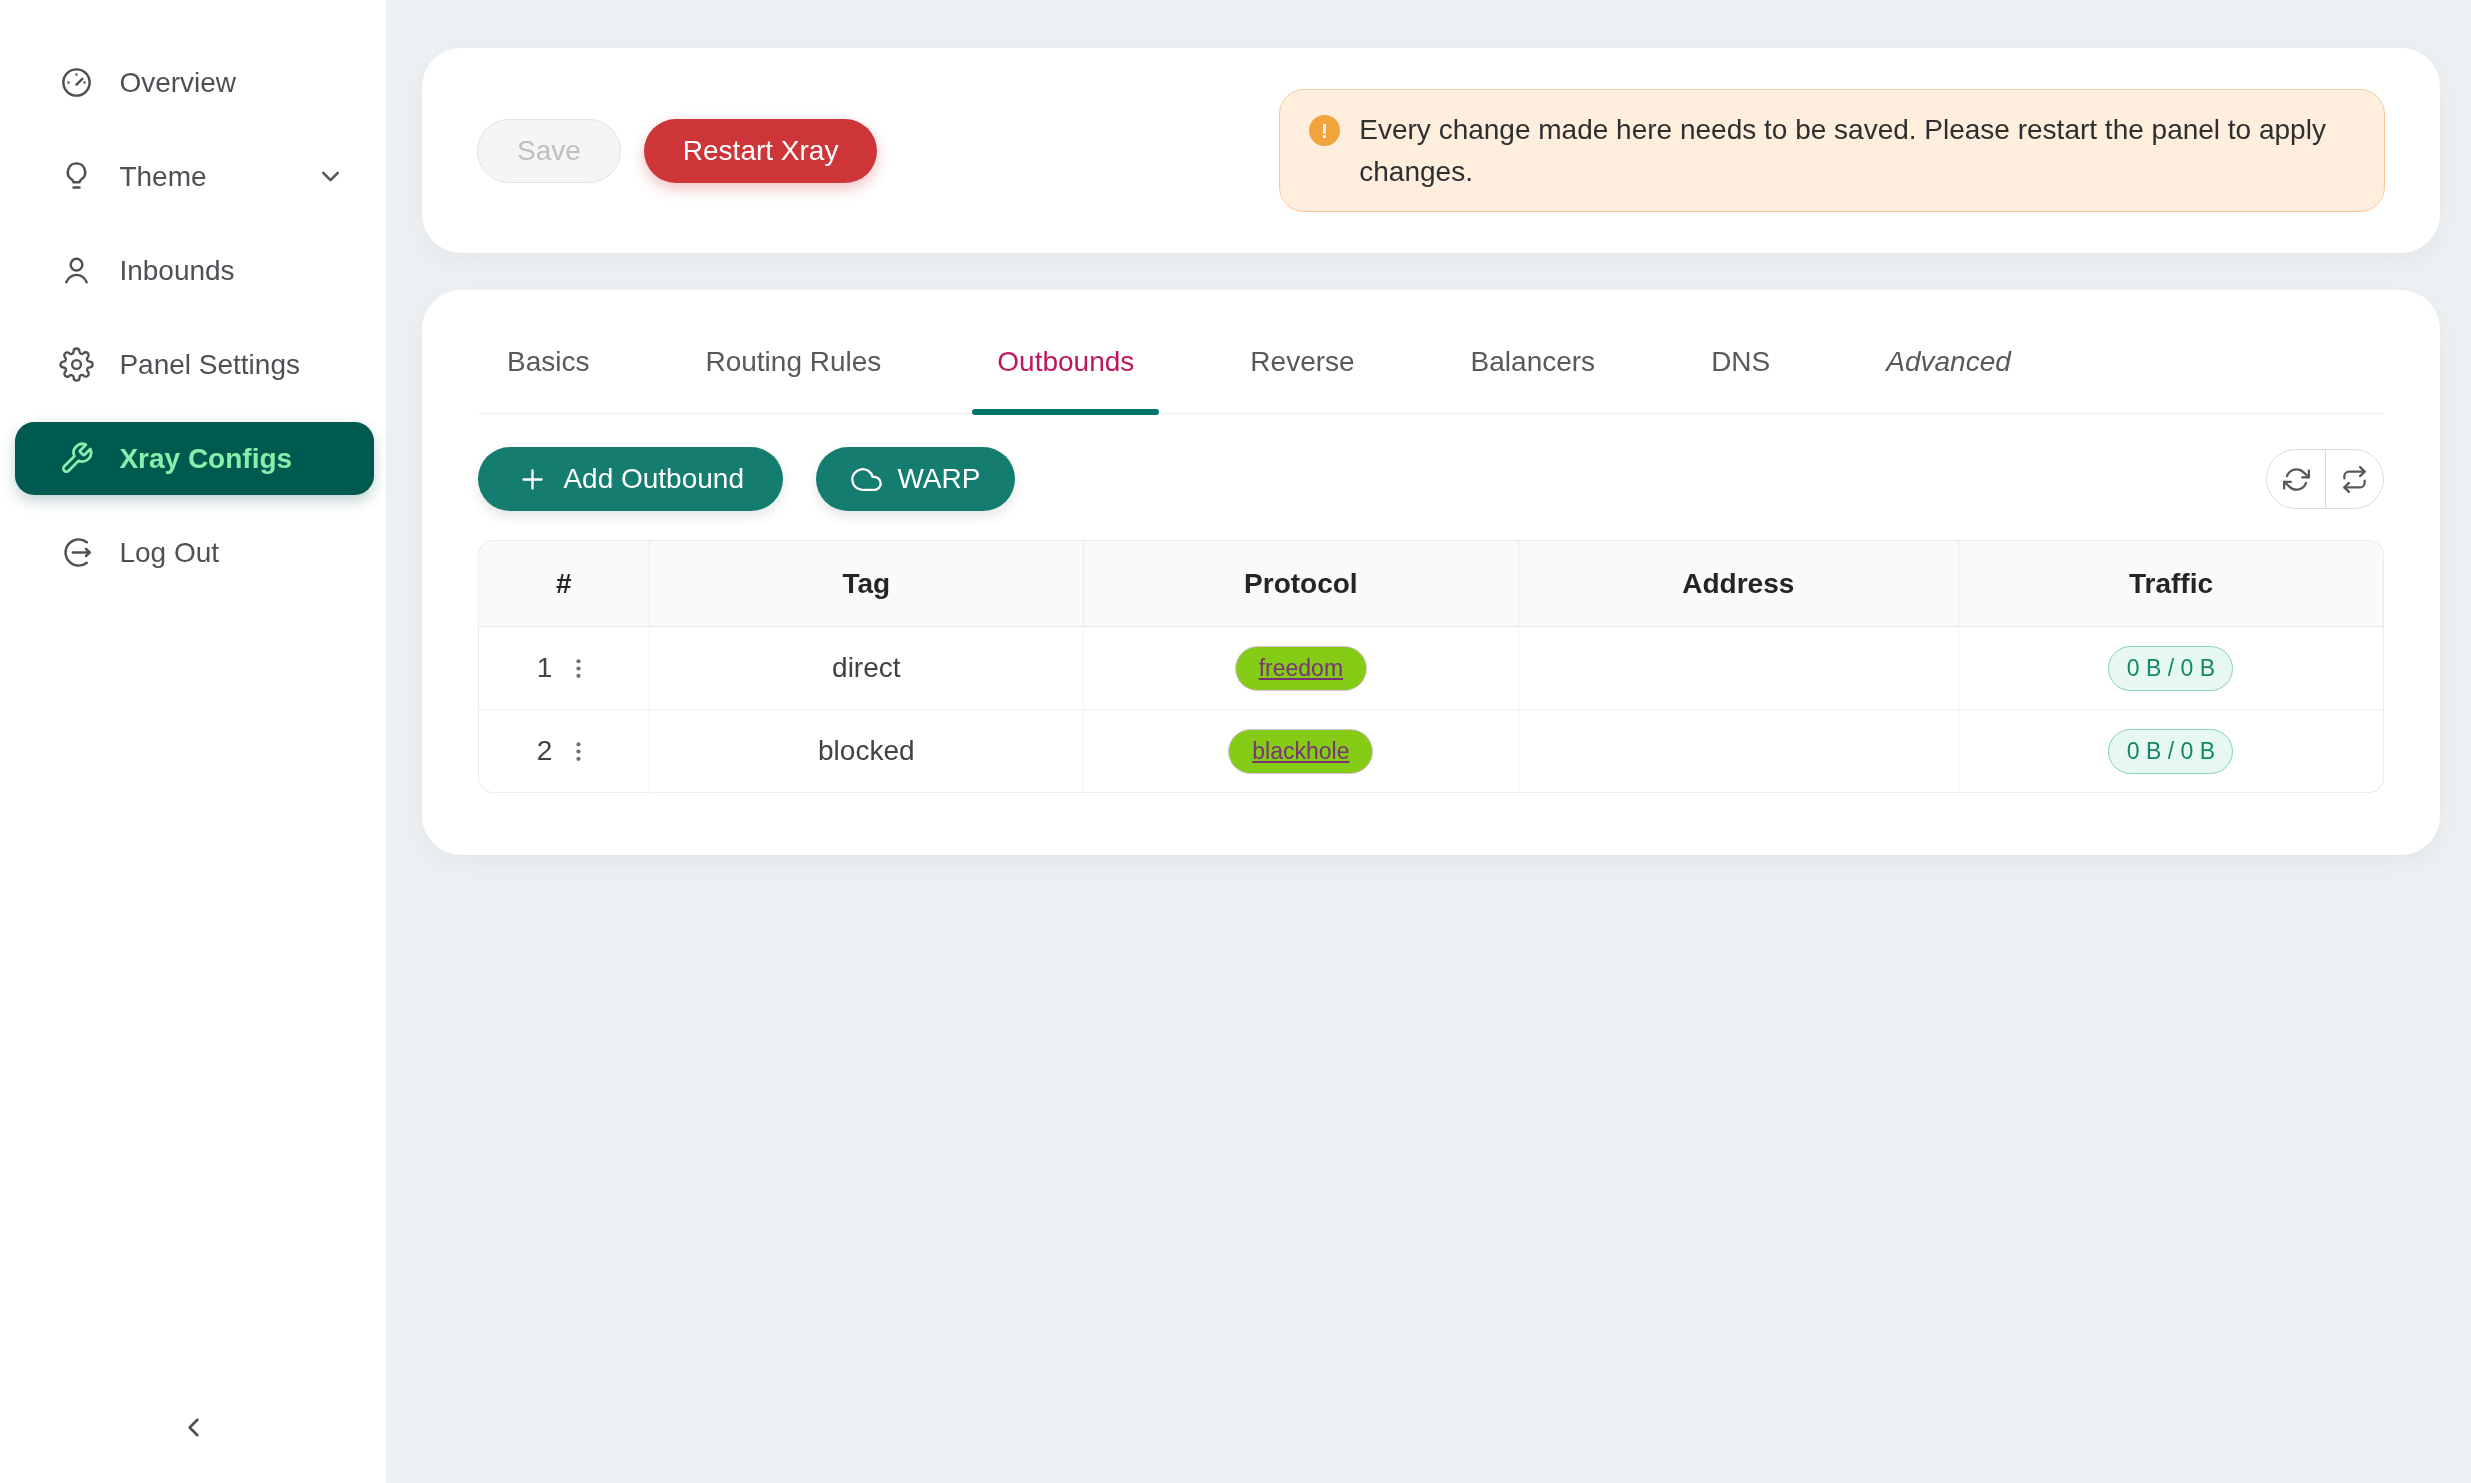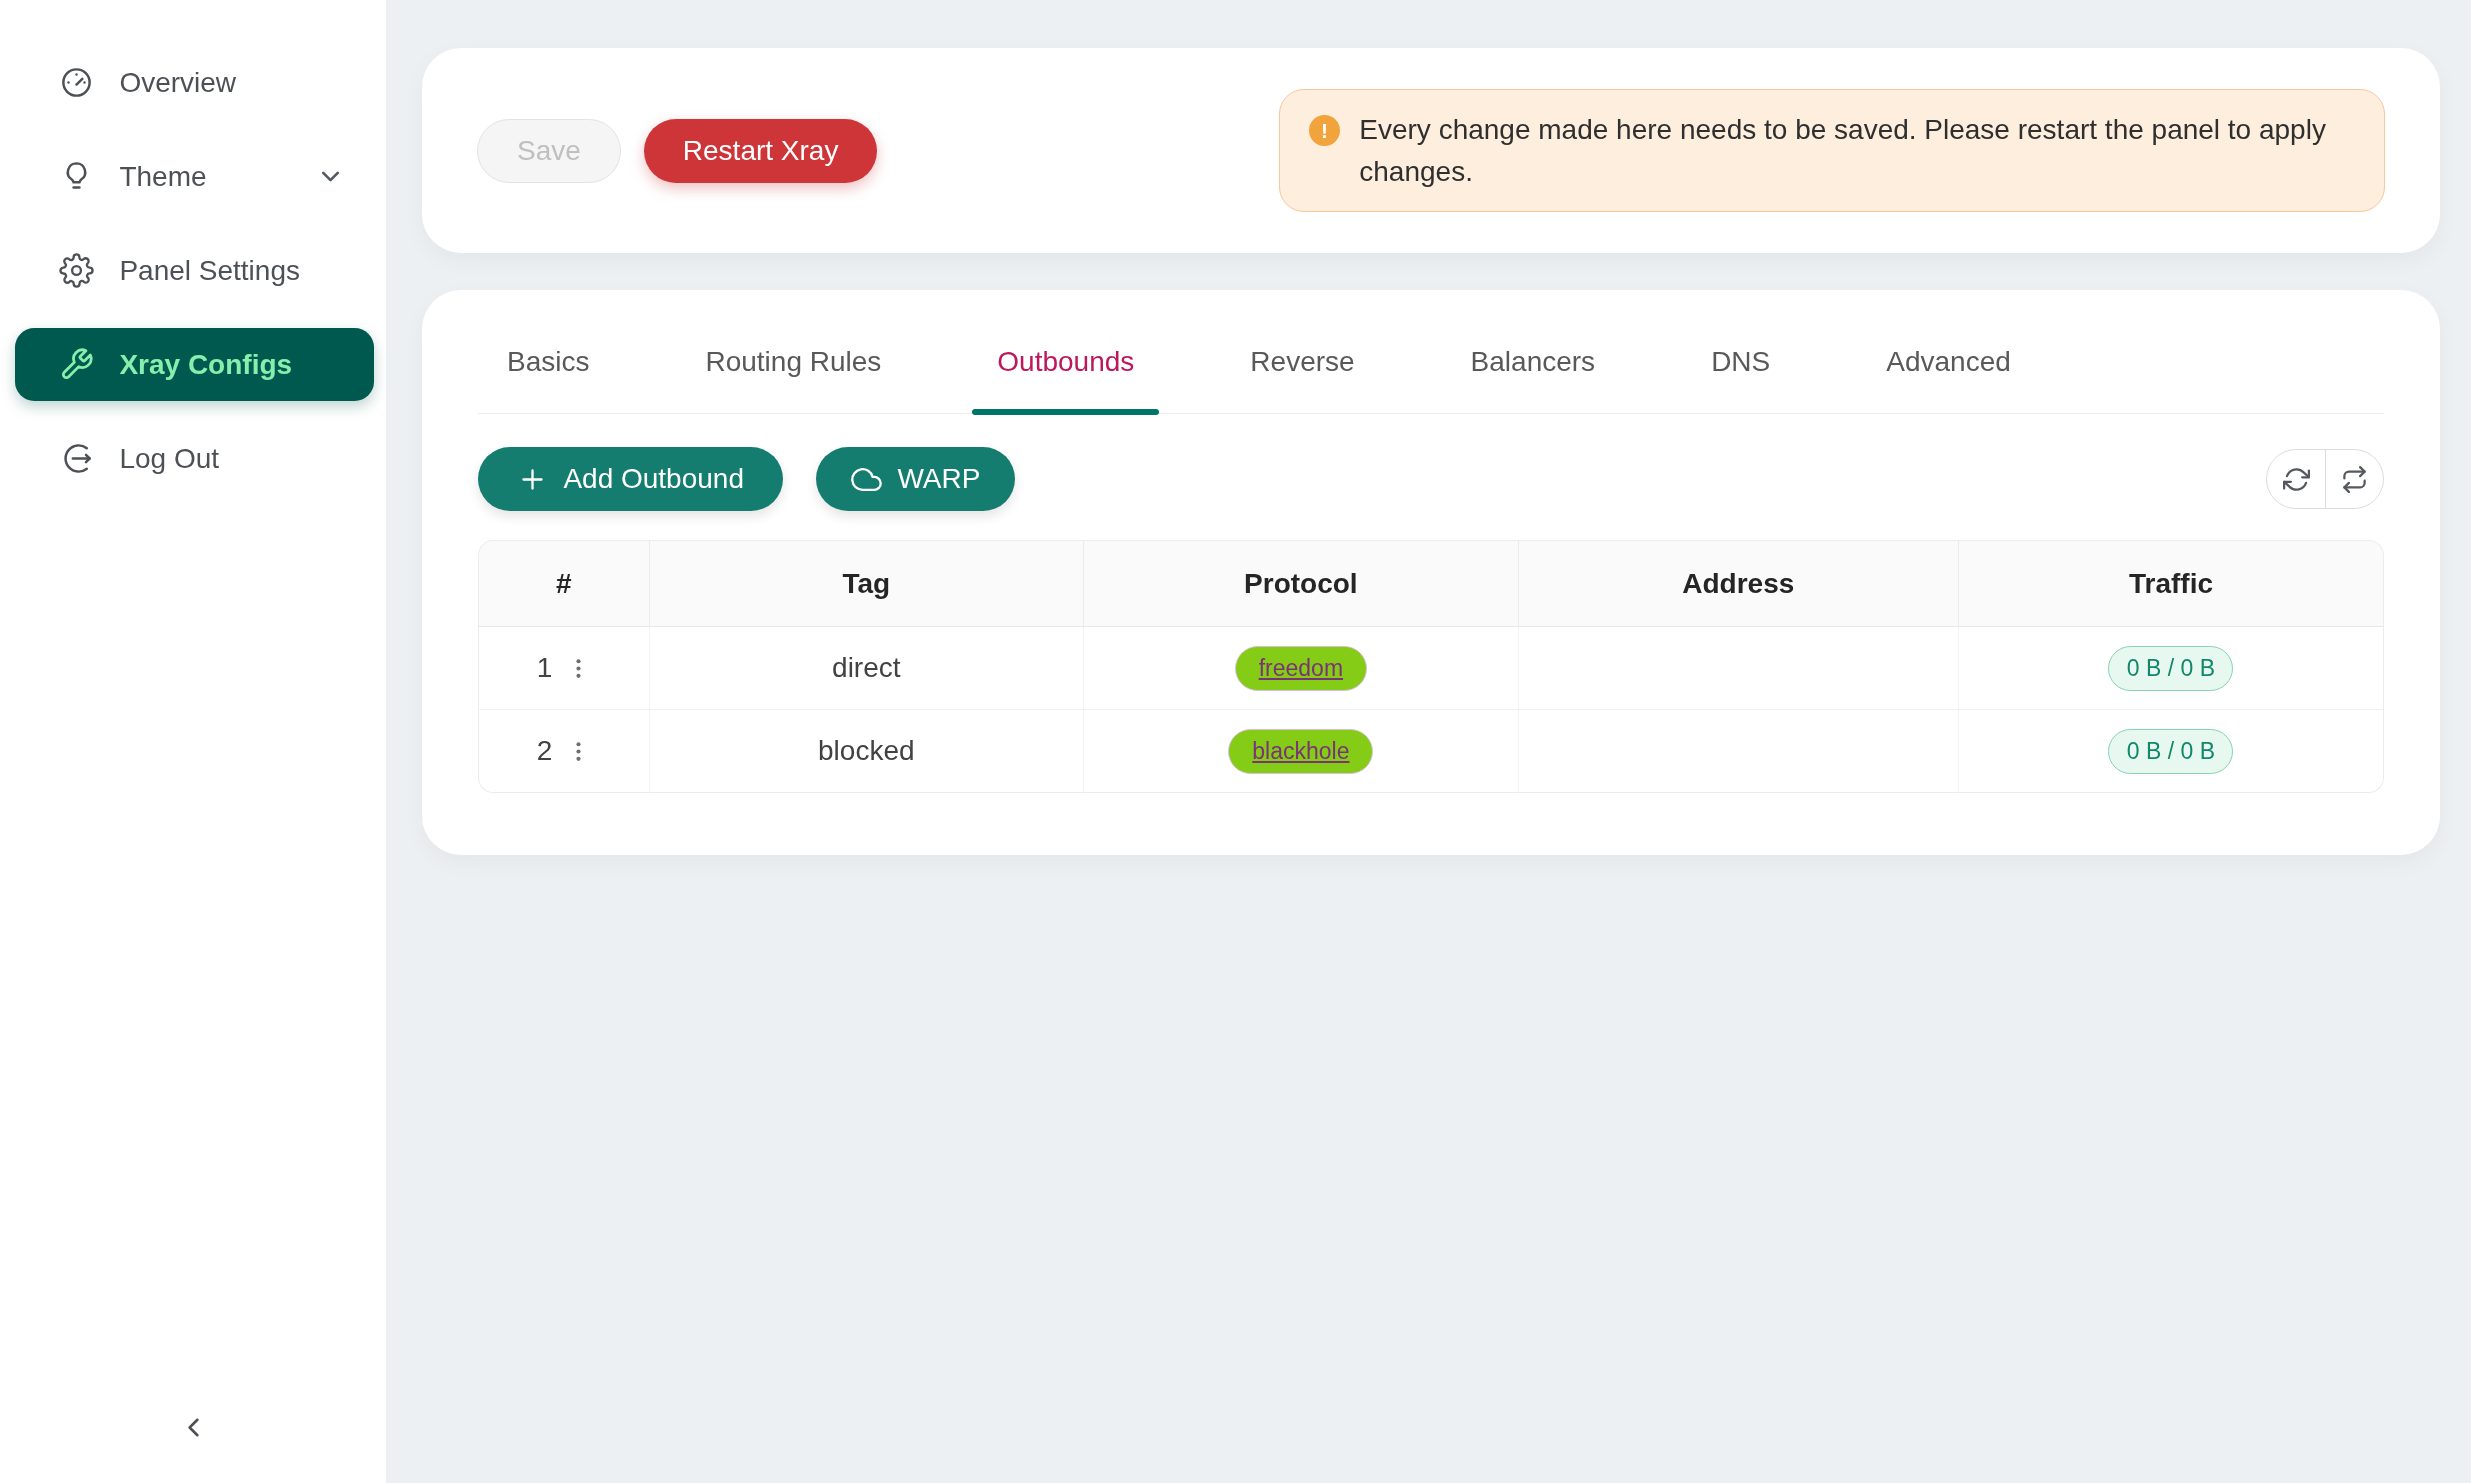--- a/index.html
+++ b/index.html
@@ -117,21 +117,21 @@
   }
   .tab {
     position: relative;
     margin-right: 116px;
     padding: 17.4px 0 35px;
     font-size: 28px;
     color: #595959;
     cursor: pointer;
     white-space: nowrap;
   }
-  .tab:last-child { margin-right: 12px; }
+  .tab:last-child { margin-right: 12px; font-style: italic; }
   .tab.active { color: #be185d; font-weight: 500; }
   .tab.active::after {
     content: "";
     position: absolute; left: -25px; right: -25px; bottom: -1.9px;
     height: 5.8px; border-radius: 3.9px;
     background: #00756a;
   }
 
   .actions-row { margin-top: 33px; display: flex; align-items: center; }
   .btn-teal {
@@ -247,20 +247,29 @@
       </svg>
     </span>
     <span class="lbl">Theme</span>
     <span class="chev">
       <svg viewBox="0 0 24 24" fill="none" stroke="currentColor" stroke-width="2.2" stroke-linecap="round" stroke-linejoin="round">
           <path d="M6 9l6 6 6-6"></path>
         </svg>
     </span>
   </div>
 
+  <div class="side-item">
+    <span class="ico">
+      <svg viewBox="0 0 24 24" fill="none" stroke="currentColor" stroke-width="1.7" stroke-linecap="round">
+        <circle cx="12" cy="8" r="4"></circle>
+        <path d="M5 20c1.6-3.4 4-5 7-5s5.4 1.6 7 5"></path>
+      </svg>
+    </span>
+    <span class="lbl">Inbounds</span>
+  </div>
 
   <div class="side-item">
     <span class="ico">
       <svg viewBox="0 0 24 24" fill="none" stroke="currentColor" stroke-width="1.6" stroke-linecap="round" stroke-linejoin="round">
         <circle cx="12" cy="12" r="3"></circle>
         <path d="M19.4 15a1.65 1.65 0 0 0 .33 1.82l.06.06a2 2 0 0 1 0 2.83 2 2 0 0 1-2.83 0l-.06-.06a1.65 1.65 0 0 0-1.82-.33 1.65 1.65 0 0 0-1 1.51V21a2 2 0 0 1-2 2 2 2 0 0 1-2-2v-.09A1.65 1.65 0 0 0 9 19.4a1.65 1.65 0 0 0-1.82.33l-.06.06a2 2 0 0 1-2.83 0 2 2 0 0 1 0-2.83l.06-.06a1.65 1.65 0 0 0 .33-1.82 1.65 1.65 0 0 0-1.51-1H3a2 2 0 0 1-2-2 2 2 0 0 1 2-2h.09A1.65 1.65 0 0 0 4.6 9a1.65 1.65 0 0 0-.33-1.82l-.06-.06a2 2 0 0 1 0-2.83 2 2 0 0 1 2.83 0l.06.06a1.65 1.65 0 0 0 1.82.33H9a1.65 1.65 0 0 0 1-1.51V3a2 2 0 0 1 2-2 2 2 0 0 1 2 2v.09a1.65 1.65 0 0 0 1 1.51 1.65 1.65 0 0 0 1.82-.33l.06-.06a2 2 0 0 1 2.83 0 2 2 0 0 1 0 2.83l-.06.06a1.65 1.65 0 0 0-.33 1.82V9a1.65 1.65 0 0 0 1.51 1H21a2 2 0 0 1 2 2 2 2 0 0 1-2 2h-.09a1.65 1.65 0 0 0-1.51 1z"></path>
       </svg>
     </span>
     <span class="lbl">Panel Settings</span>
   </div>

